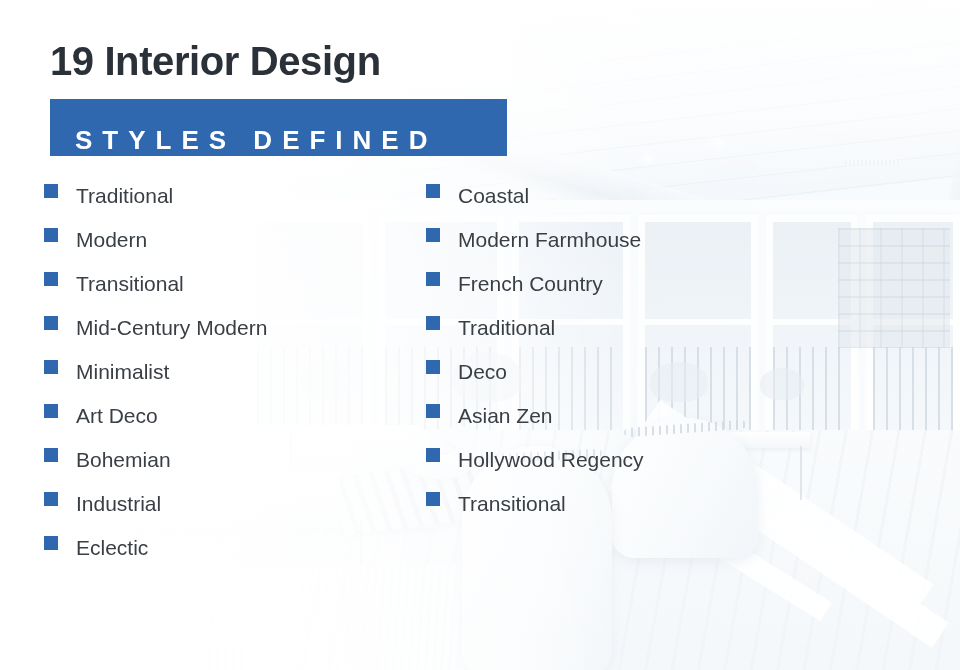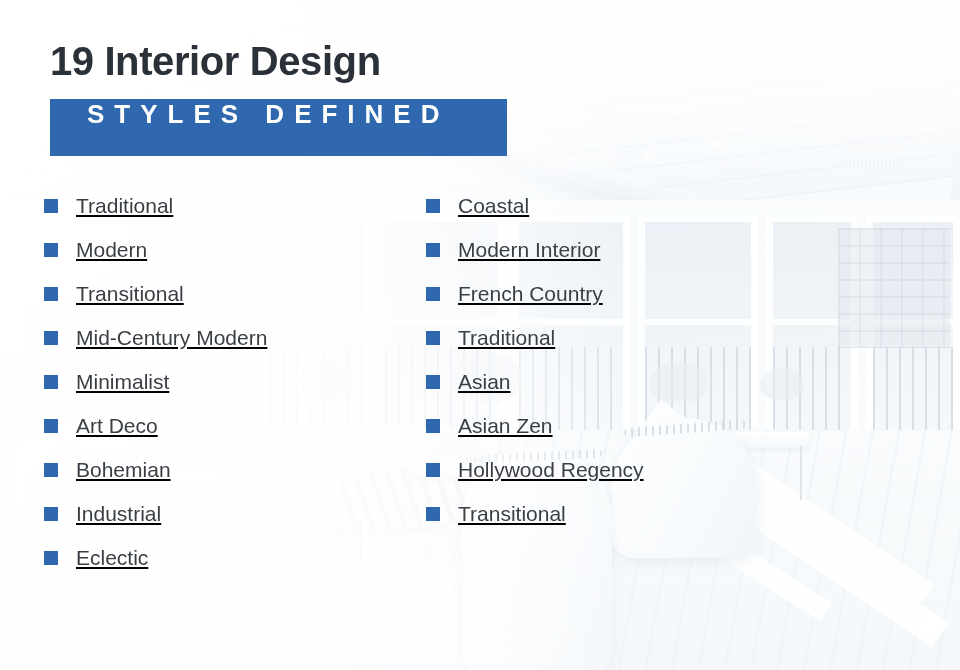--- a/index.html
+++ b/index.html
@@ -270,39 +270,38 @@
     color:#2b3138;
     letter-spacing:-0.4px;
     line-height:50px;
     white-space:nowrap;
   }
 
   .banner {
     position:absolute; left:50px; top:99px;
     width:457px; height:57px;
     background:#2f68ae;
-    display:flex; align-items:flex-start;padding-left:12px;
+    display:flex; align-items:flex-end;
   }
   .banner-text {
     color:#ffffff;
     font-size:26px; font-weight:bold;
     letter-spacing:10px;
     padding-left:25px;
     white-space:nowrap;
   }
 
   .columns { position:absolute; left:0; top:184px; width:100%; }
   .col { position:absolute; top:0; }
   .col-left  { left:44px;  }
   .col-right { left:426px; }
 
   .item {
-    display:flex; align-items:center;
+    display:flex; align-items:flex-start;
     height:44px;
-    text-decoration:underline;
   }
   .bullet {
     width:14px; height:14px;
     background:#2f68ae;
     flex:0 0 14px;
   }
   .item-label {
     margin-left:18px;
     font-size:21px;
     color:#3a3f45;
@@ -431,33 +430,33 @@
         </div>
       </div>
 
       <div class="col col-right">
         <div class="item">
           <span class="bullet"></span>
           <span class="item-label">Coastal</span>
         </div>
         <div class="item">
           <span class="bullet"></span>
-          <span class="item-label">Modern Interior</span>
+          <span class="item-label">Modern Farmhouse</span>
         </div>
         <div class="item">
           <span class="bullet"></span>
           <span class="item-label">French Country</span>
         </div>
         <div class="item">
           <span class="bullet"></span>
           <span class="item-label">Traditional</span>
         </div>
         <div class="item">
           <span class="bullet"></span>
-          <span class="item-label">Asian</span>
+          <span class="item-label">Deco</span>
         </div>
         <div class="item">
           <span class="bullet"></span>
           <span class="item-label">Asian Zen</span>
         </div>
         <div class="item">
           <span class="bullet"></span>
           <span class="item-label">Hollywood Regency</span>
         </div>
         <div class="item">

